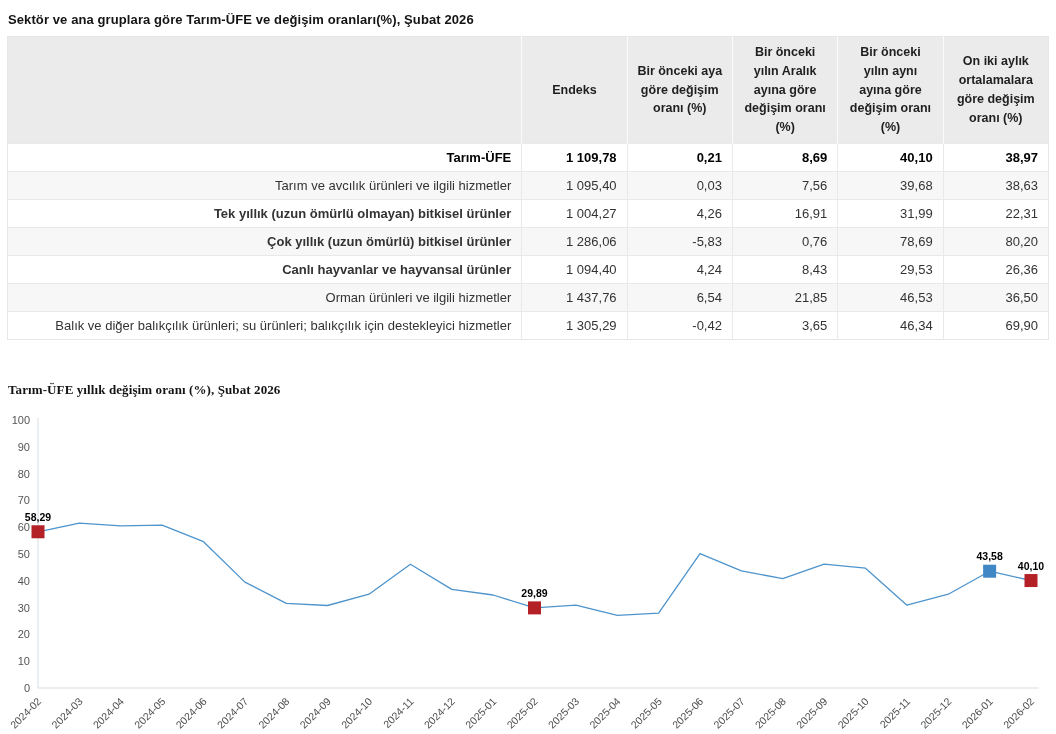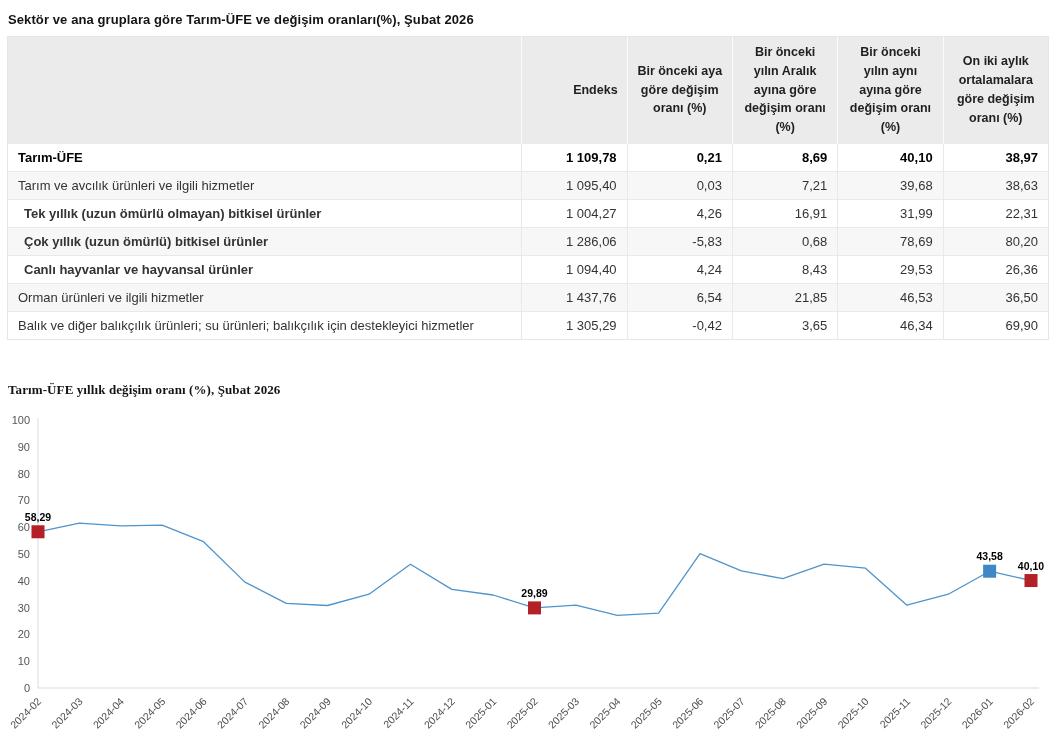--- a/index.html
+++ b/index.html
@@ -5,25 +5,25 @@
   html,body{margin:0;padding:0;background:#fff;}
   body{width:1056px;height:734px;overflow:hidden;font-family:"Liberation Sans","DejaVu Sans",sans-serif;}
   .page{width:1056px;height:528px;box-sizing:border-box;padding:8px 7px 0 7px;background:#fff;}
   .section-title{font-weight:bold;font-size:13px;color:#141414;margin:4px 0 9px 1px;letter-spacing:.1px;}
   table.stats{width:100%;border-collapse:collapse;table-layout:fixed;border:1px solid #e6e6e6;font-size:13px;color:#333;}
   table.stats col.c-label{width:49.4%;}
   table.stats col.c-num{width:10.12%;}
   thead th{background:#ebebeb;font-weight:bold;color:#1f1f1f;font-size:12.5px;line-height:1.5;
            text-align:center;vertical-align:middle;height:64px;padding:6px 9px;border-left:1px solid #fbfbfb;}
   thead th:first-child{border-left:none;}
-  thead th.endeks{text-align:right;}
+  thead th.endeks{}
   tbody tr{height:27px;}
   tbody tr:nth-child(even){background:#f7f7f7;}
   tbody td{border-top:1px solid #e9e9e9;border-left:1px solid #e9e9e9;padding:6px 10px;line-height:15px;}
-  tbody td:first-child{border-left:none;text-align:left;}
+  tbody td:first-child{border-left:none;text-align:right;}
   tbody td.num{text-align:right;}
   tbody tr.total td{font-weight:bold;color:#000;}
   tbody td.indent{padding-left:16px;font-weight:bold;}
   .chart-wrap{margin-top:42px;}
   .chart-wrap .section-title{margin-bottom:2px;font-family:Liberation Serif, serif;}
   svg text{font-family:"Liberation Sans","DejaVu Sans",sans-serif;}
 </style>
 </head>
 <body>
 
@@ -56,37 +56,37 @@
             <td class="num">1 109,78</td>
             <td class="num">0,21</td>
             <td class="num">8,69</td>
             <td class="num">40,10</td>
             <td class="num">38,97</td>
           </tr>
           <tr>
             <td>Tarım ve avcılık ürünleri ve ilgili hizmetler</td>
             <td class="num">1 095,40</td>
             <td class="num">0,03</td>
-            <td class="num">7,21</td>
+            <td class="num">7,56</td>
             <td class="num">39,68</td>
             <td class="num">38,63</td>
           </tr>
           <tr>
             <td class="indent">Tek yıllık (uzun ömürlü olmayan) bitkisel ürünler</td>
             <td class="num">1 004,27</td>
             <td class="num">4,26</td>
             <td class="num">16,91</td>
             <td class="num">31,99</td>
             <td class="num">22,31</td>
           </tr>
           <tr>
             <td class="indent">Çok yıllık (uzun ömürlü) bitkisel ürünler</td>
             <td class="num">1 286,06</td>
             <td class="num">-5,83</td>
-            <td class="num">0,68</td>
+            <td class="num">0,76</td>
             <td class="num">78,69</td>
             <td class="num">80,20</td>
           </tr>
           <tr>
             <td class="indent">Canlı hayvanlar ve hayvansal ürünler</td>
             <td class="num">1 094,40</td>
             <td class="num">4,24</td>
             <td class="num">8,43</td>
             <td class="num">29,53</td>
             <td class="num">26,36</td>

